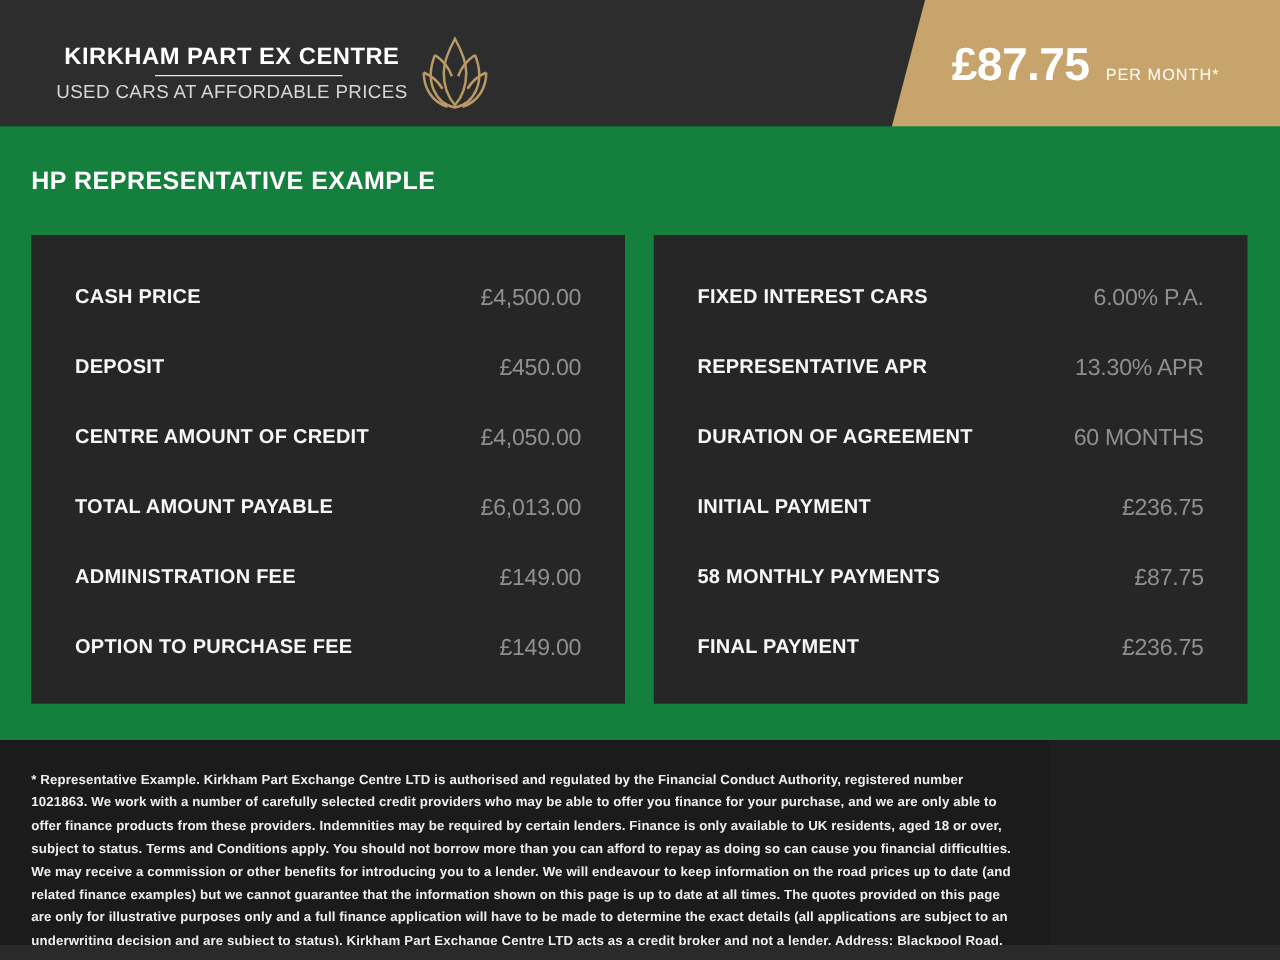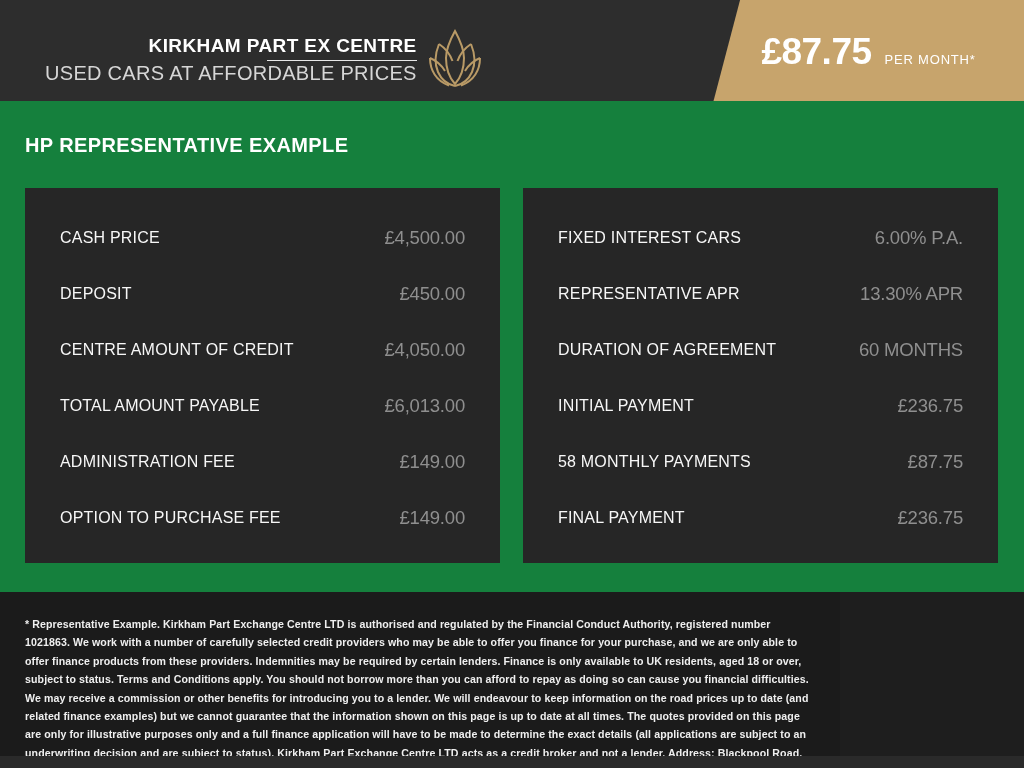--- a/index.html
+++ b/index.html
@@ -10,27 +10,27 @@
     -webkit-font-smoothing:antialiased;
   }
   
   .header{
     position:absolute;top:0;left:0;width:1024px;height:101px;
     background:#2d2d2d;
   }
   .logo{
     position:absolute;left:45px;top:26px;display:flex;align-items:center;gap:10px;
   }
-  .logo-text{display:flex;flex-direction:column;align-items:flex-end;}
+  .logo-text{display:flex;flex-direction:column;align-items:center;}
   .brand-name{
     color:#fff;font-size:19px;font-weight:700;letter-spacing:.4px;line-height:22px;white-space:nowrap;
   }
   .logo-rule{height:1px;background:#e8e8e8;width:150px;margin:3px 0 4px 26px;}
   .brand-tagline{
-    color:#d6d6d6;font-size:20px;font-weight:400;letter-spacing:.3px;line-height:17px;white-space:nowrap;
+    color:#d6d6d6;font-size:15px;font-weight:400;letter-spacing:.3px;line-height:17px;white-space:nowrap;
   }
   .lotus{flex:0 0 auto;margin-top:2px;}
   .price-badge{
     position:absolute;top:0;right:0;height:103px;width:311px;
     background:#c7a46c;
     clip-path:polygon(8.7% 0,100% 0,100% 100%,0 100%);
     display:flex;align-items:baseline;justify-content:center;gap:13px;
     padding-top:0;
   }
   .price-amount{
@@ -52,21 +52,21 @@
     display:flex;gap:23px;margin:31px 26px 0 25px;
   }
   .panel{
     flex:1 1 0;background:#262626;height:375px;box-sizing:border-box;
     padding:22px 35px 0 35px;
   }
   .frow{
     height:56px;display:flex;align-items:center;justify-content:space-between;
   }
   .frow .lbl{
-    color:#f7f7f7;font-size:16px;font-weight:400;letter-spacing:.2px;white-space:nowrap;
+    color:#f7f7f7;font-size:16px;font-weight:700;letter-spacing:.2px;white-space:nowrap;
   }
   .frow .val{
     color:#8f8f8f;font-size:18.5px;font-weight:400;letter-spacing:-.2px;white-space:nowrap;
   }
   
   .disclaimer{
     position:absolute;top:592px;left:0;width:840px;height:164px;
     background:#1b1b1b;
   }
   .disclaimer p{

